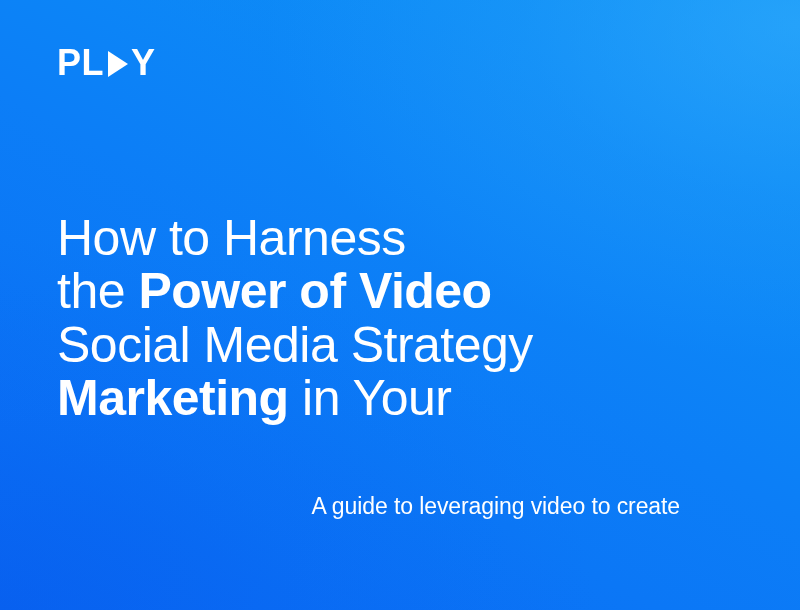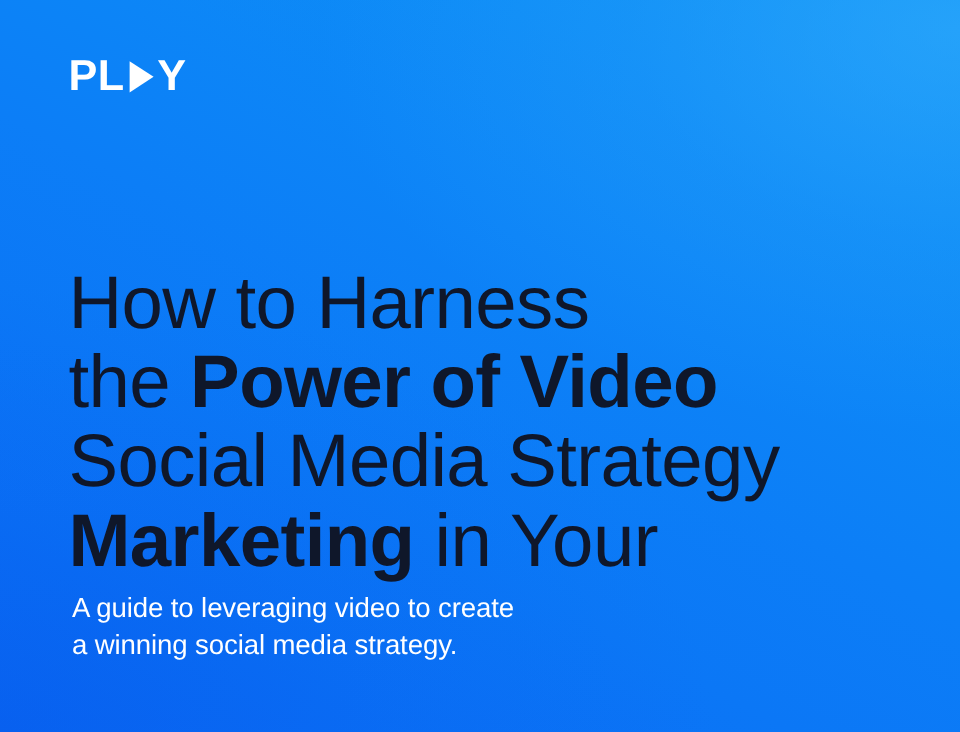--- a/index.html
+++ b/index.html
@@ -95,22 +95,22 @@
     position: relative;
     top: 1px;
   }
 
   
   .headline {
     position: absolute;
     left: 57px;
     top: 178px;
     width: 700px;
-    color: #0f172a;
-    font-size: 62px;
+    color: #ffffff;
+    font-size: 50px;
     line-height: 1.07;
     letter-spacing: -0.5px;
   }
 
   .headline-line {
     display: block;
     white-space: nowrap;
   }
 
   .w-light { font-weight: 300; }
@@ -120,20 +120,21 @@
   .subtitle {
     position: absolute;
     left: 60px;
     top: 468px;
     width: 620px;
     color: #ffffff;
     font-size: 23px;
     font-weight: 500;
     line-height: 1.33;
     letter-spacing: -0.1px;
+    text-align: right;
   }
 
   .subtitle-line {
     display: block;
     white-space: nowrap;
   }
 </style>
 </head>
 <body>
 
@@ -163,17 +164,16 @@
       <span class="headline-line">
         <span class="w-light">Social Media Strategy</span>
       </span>
       <span class="headline-line">
         <span class="w-bold">Marketing</span><span class="w-light"> in Your</span>
       </span>
     </h1>
 
     <p class="subtitle">
       <span class="subtitle-line">A guide to leveraging video to create</span>
-      <span class="subtitle-line">a winning social media strategy.</span>
     </p>
 
   </div>
 </div>
 
 </body></html>

